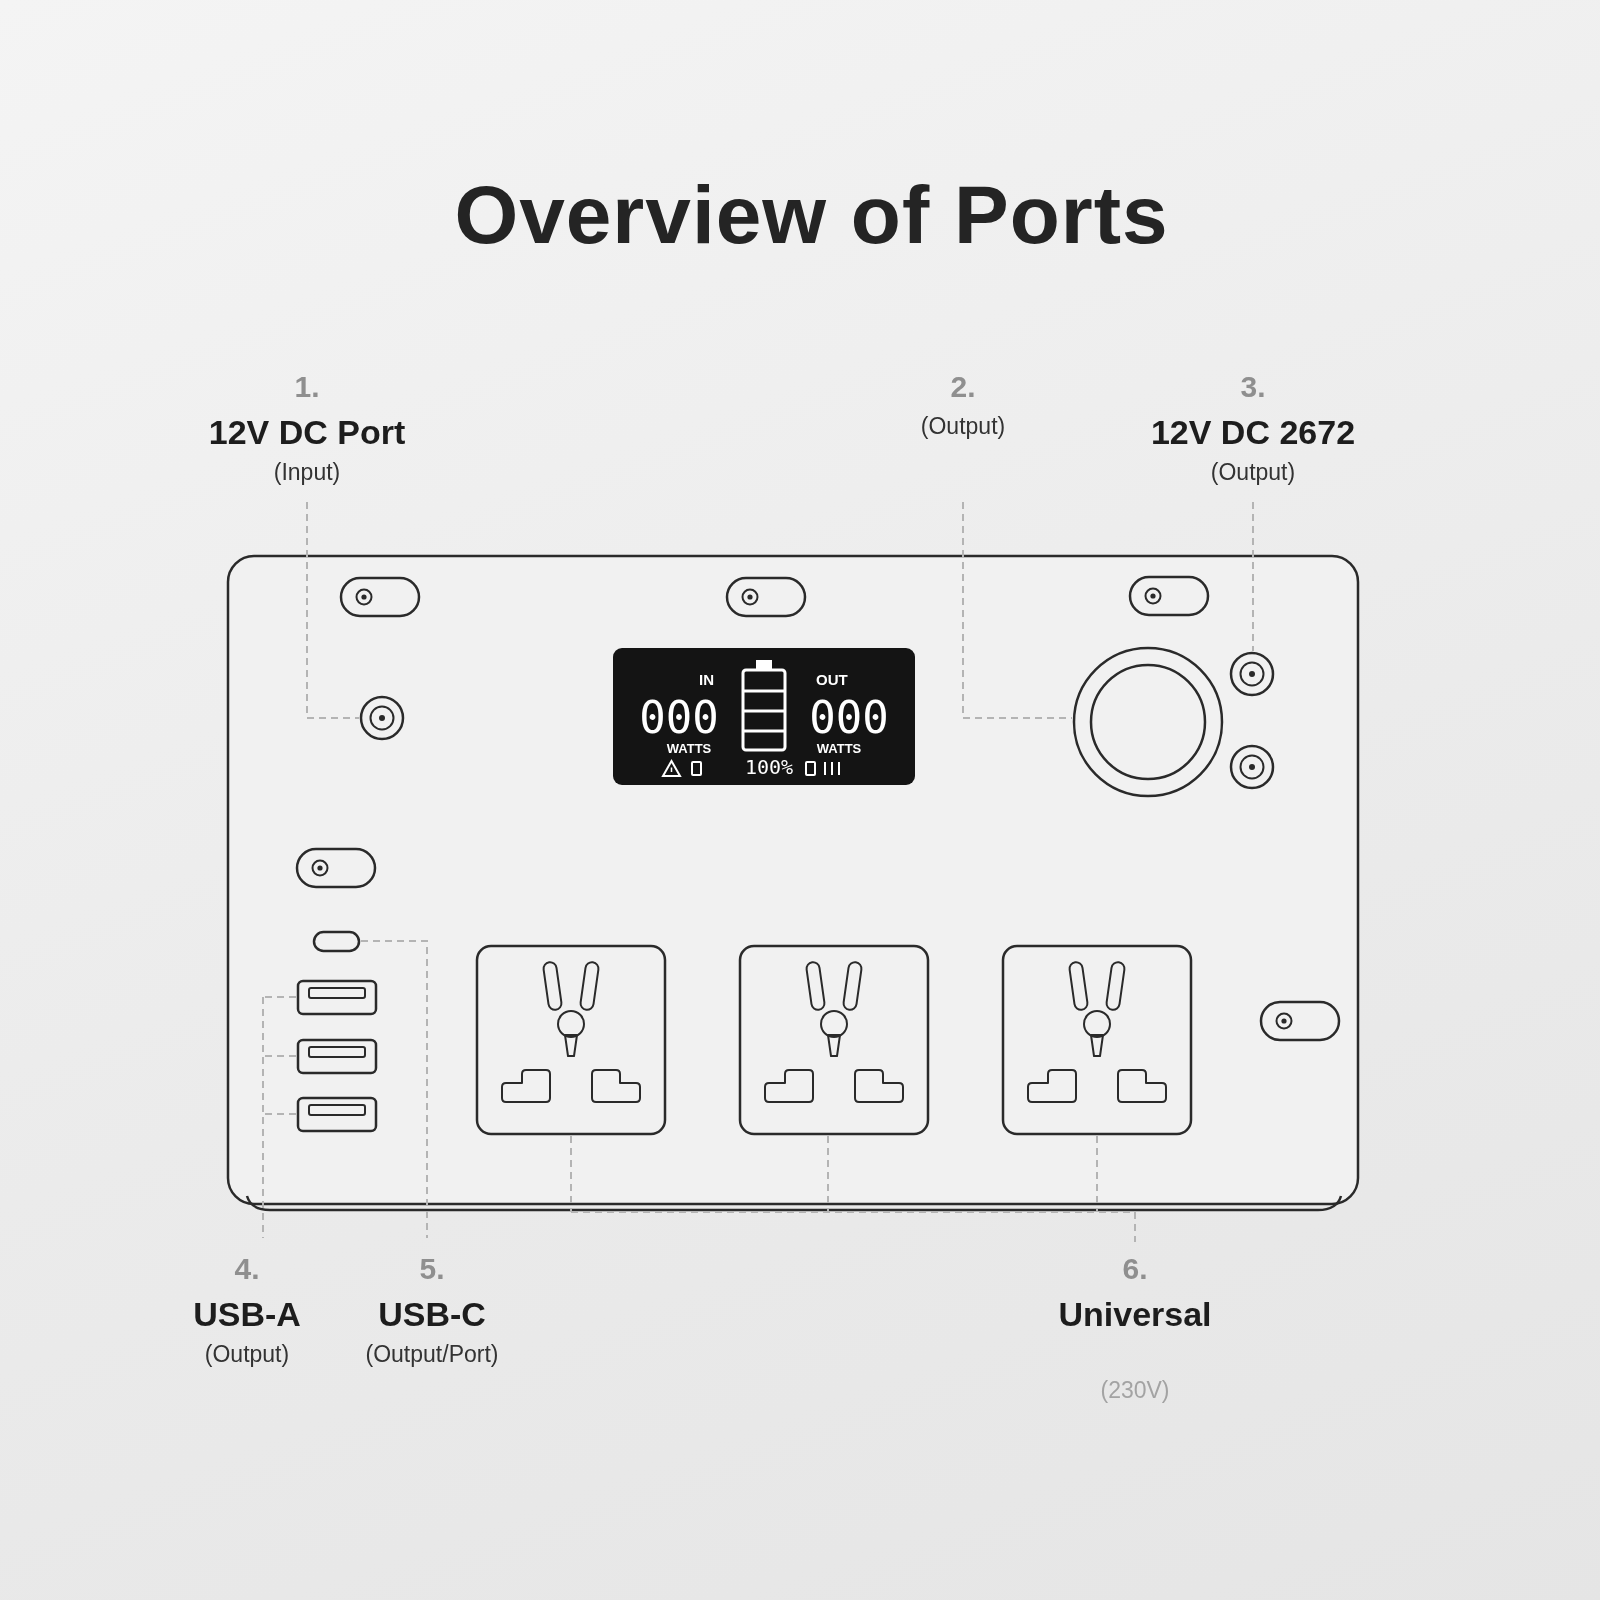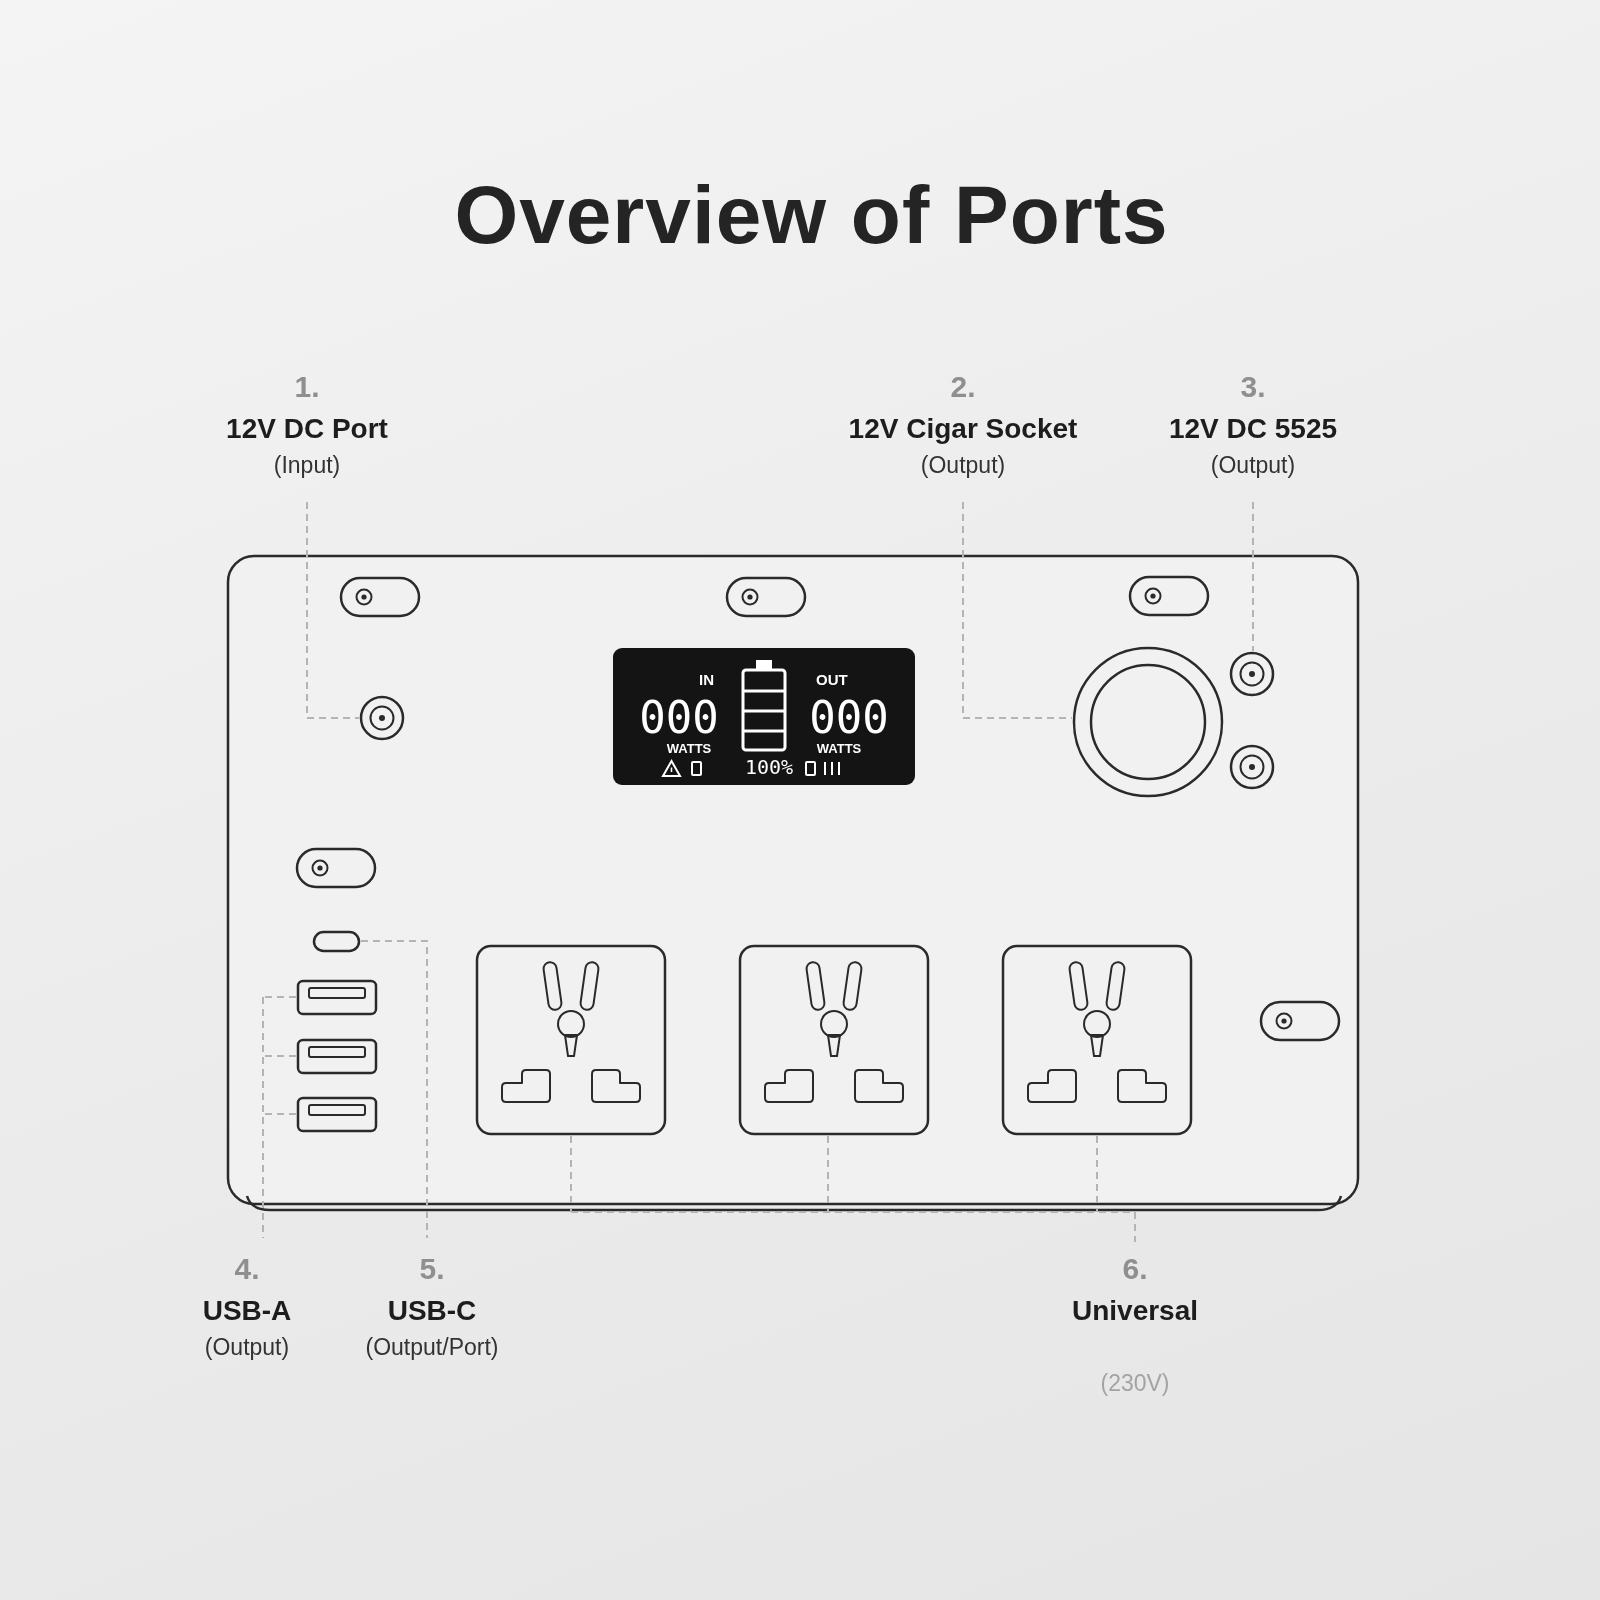--- a/index.html
+++ b/index.html
@@ -24,21 +24,21 @@
     letter-spacing: 1px;
   }
   .diagram-svg { position: absolute; top: 0; left: 0; }
   .port-label {
     position: absolute;
     transform: translateX(-50%);
     text-align: center;
     white-space: nowrap;
   }
   .port-label .num  { font-size: 30px; font-weight: 700; color: #8f8f8f; margin-bottom: 9px; }
-  .port-label .name { font-size: 28px; font-weight: 700; color: #1d1d1d; margin-bottom: 7px; }
+  .port-label .name { font-size: 34px; font-weight: 700; color: #1d1d1d; margin-bottom: 7px; }
   .port-label .sub  { font-size: 23px; font-weight: 400; color: #333333; }
   .port-label .sub.muted { color: #a3a3a3; margin-top: 43px; }
   .dash { fill: none; stroke: #b4b4b4; stroke-width: 2; stroke-dasharray: 7 5; }
 </style>
 </head>
 <body>
 
 <div class="canvas">
 
   <div class="title">Overview of Ports</div>
@@ -137,27 +137,26 @@
   </svg>
 
   <div class="port-label" style="left:307px; top:370px;">
     <div class="num">1.</div>
     <div class="name">12V DC Port</div>
     <div class="sub">(Input)</div>
   </div>
 
   <div class="port-label" style="left:963px; top:370px;">
     <div class="num">2.</div>
-    <div class="name">12V Cigar Socket</div>
     <div class="sub">(Output)</div>
   </div>
 
   <div class="port-label" style="left:1253px; top:370px;">
     <div class="num">3.</div>
-    <div class="name">12V DC 5525</div>
+    <div class="name">12V DC 2672</div>
     <div class="sub">(Output)</div>
   </div>
 
   <div class="port-label" style="left:247px; top:1252px;">
     <div class="num">4.</div>
     <div class="name">USB-A</div>
     <div class="sub">(Output)</div>
   </div>
 
   <div class="port-label" style="left:432px; top:1252px;">

